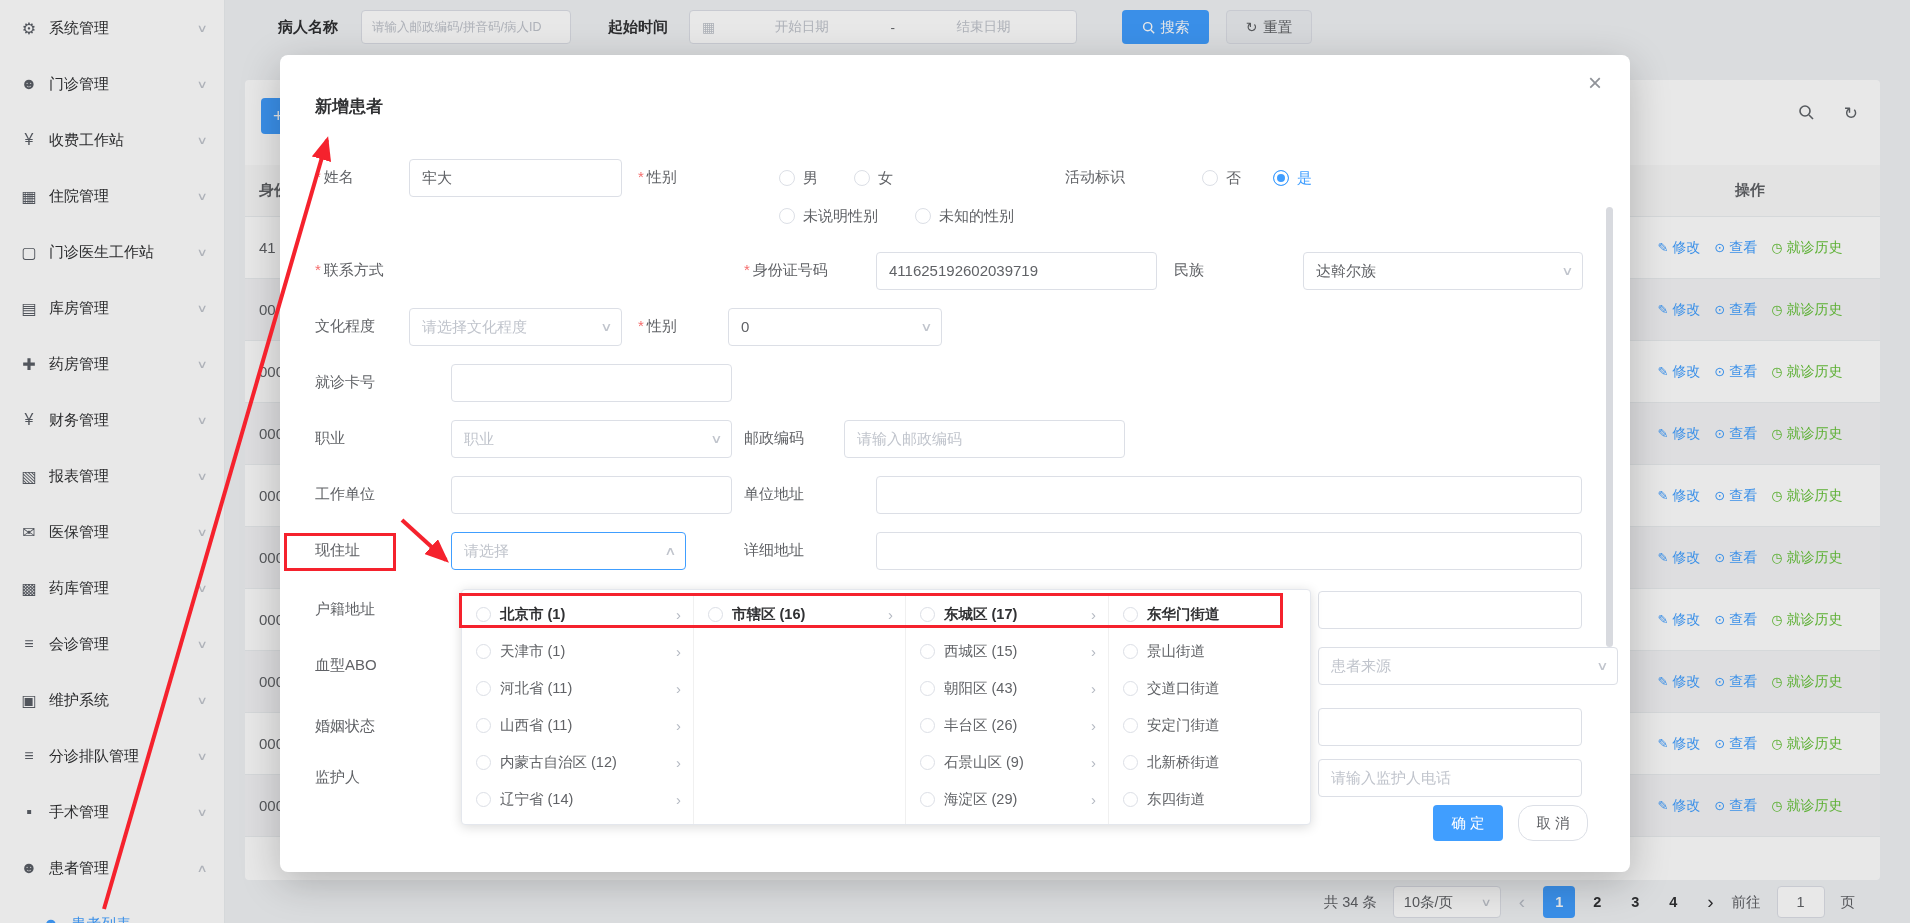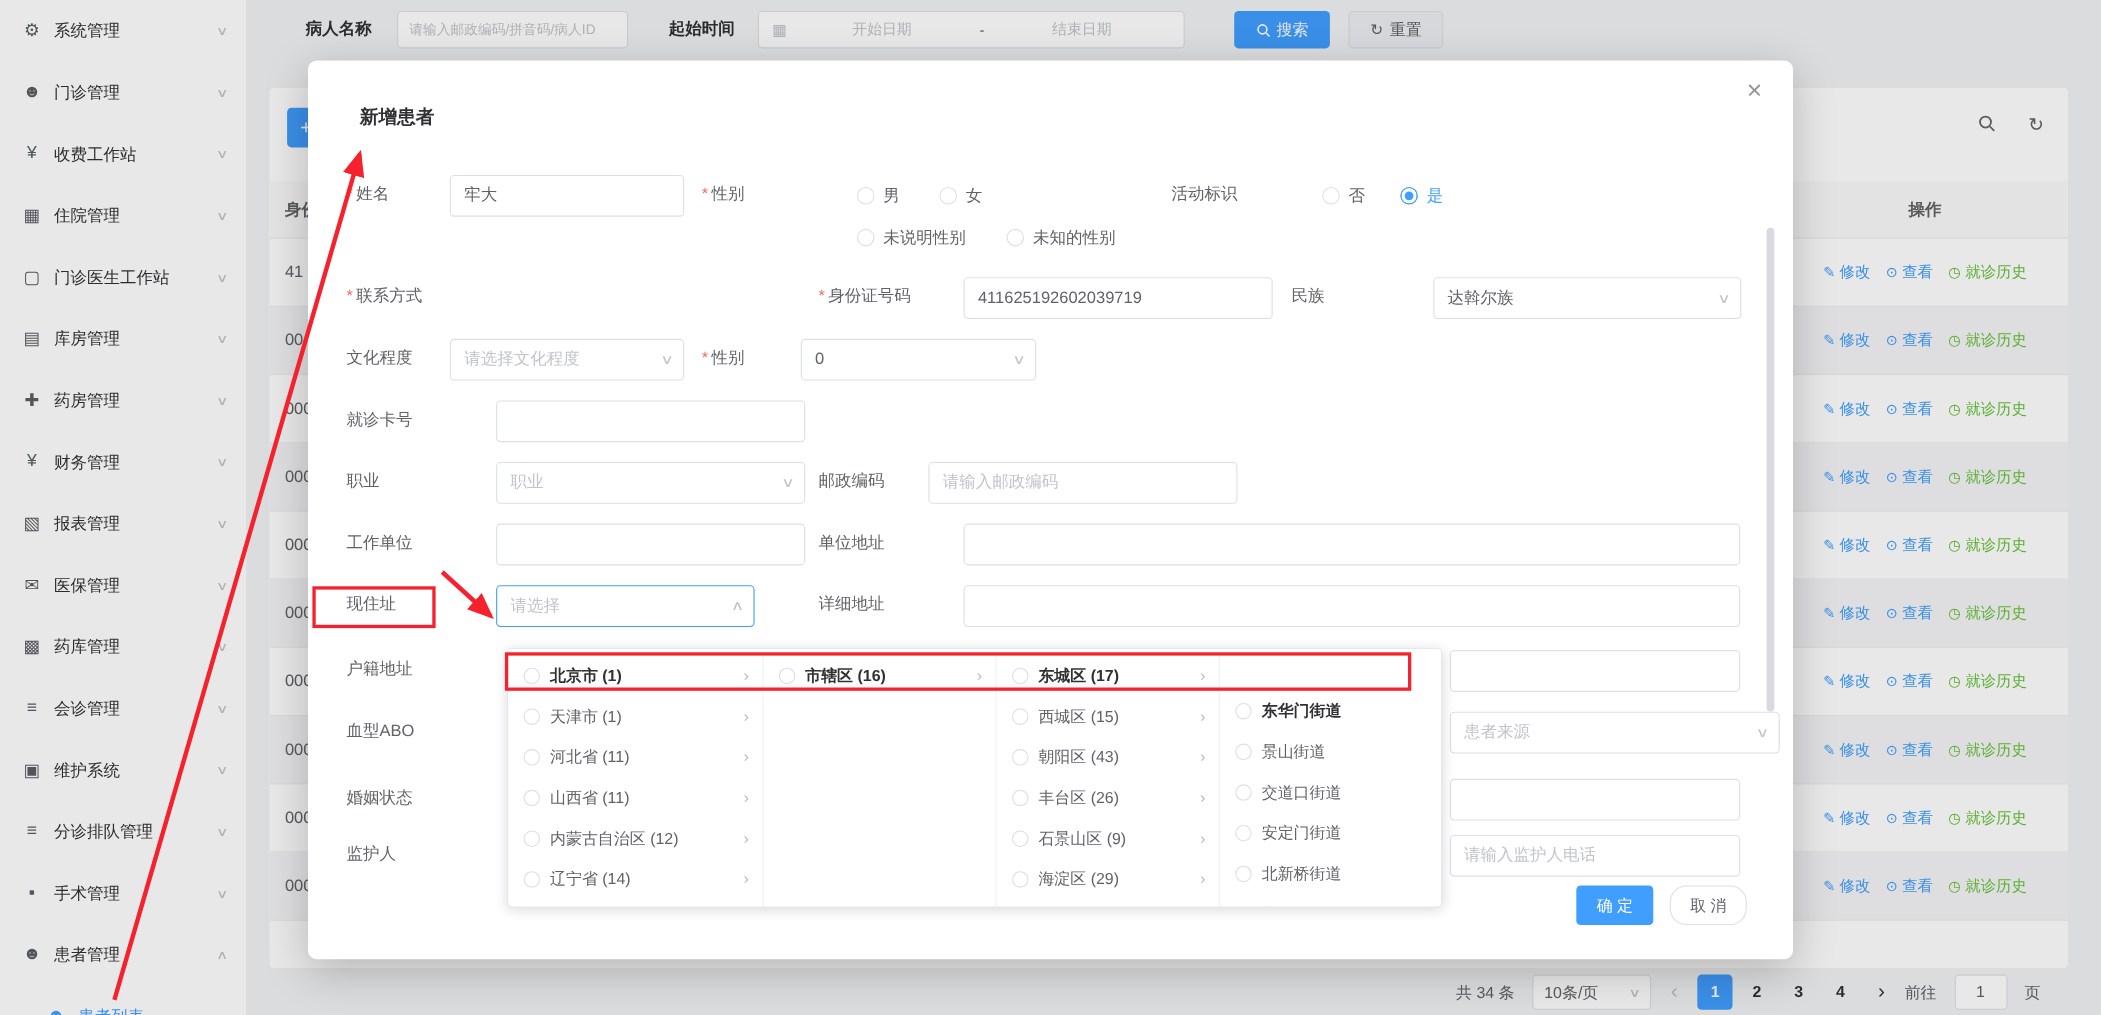--- a/index.html
+++ b/index.html
@@ -51,39 +51,39 @@
   .pg-prev { font-size:19px; color:#b9bec7; padding:0 2px; cursor:pointer; }
   .pg-next { font-size:19px; color:#303133; padding:0 2px; cursor:pointer; }
   #pg-pages { display:flex; gap:6px; }
   .pg-num { min-width:32px; height:32px; line-height:32px; text-align:center; color:#303133; font-weight:600; border-radius:4px; cursor:pointer; }
   .pg-num.active { background:#409eff; color:#fff; }
   .pg-input { width:48px; height:32px; border:1px solid #dcdfe6; border-radius:4px; background:#fff; text-align:center; line-height:30px; color:#606266; }
 
   
   .overlay { position:absolute; inset:0; background:rgba(0,0,0,0.09); z-index:5; }
   .modal { position:absolute; left:280px; top:55px; width:1350px; height:817px; background:#fff; border-radius:8px; box-shadow:0 10px 40px rgba(0,0,0,0.22); z-index:10; }
-  .m-title { position:absolute; left:35px; top:40px; font-size:17px; font-weight:700; color:#303133;margin-left:12px; }
+  .m-title { position:absolute; left:35px; top:40px; font-size:17px; font-weight:700; color:#303133; }
   .m-close { position:absolute; right:28px; top:16px; font-size:24px; color:#909399; cursor:pointer; line-height:1; }
   .m-scrollbar { position:absolute; left:1326px; top:152px; width:7px; height:440px; background:#d8dadf; border-radius:4px; }
 
   .f-label { position:absolute; font-size:15px; color:#606266; line-height:20px; white-space:nowrap; }
   .star { color:#f56c6c; margin-right:3px; }
   .f-box { position:absolute; height:38px; border:1px solid #dcdfe6; border-radius:4px; background:#fff; line-height:36px; padding:0 12px; font-size:15px; white-space:nowrap; overflow:hidden; }
   .f-box .chev { position:absolute; right:10px; top:0; line-height:37px; color:#c0c4cc; font-size:12px; transform:scaleX(1.4); }
   .f-box.open { border-color:#409eff; }
   .radio-item { position:absolute; display:flex; align-items:center; gap:8px; height:18px; font-size:15px; color:#606266; white-space:nowrap; cursor:pointer; }
   .radio { width:16px; height:16px; border:1px solid #dcdfe6; border-radius:50%; background:#fff; flex:none; }
   .radio.sel { border-color:#409eff; background:#409eff; box-shadow:inset 0 0 0 3px #fff; }
   .radio-item.sel .r-label { color:#409eff; }
 
   .cascader { position:absolute; left:181px; top:534px; width:850px; height:236px; background:#fff; border:1px solid #e4e7ed; border-radius:4px; box-shadow:0 2px 12px rgba(0,0,0,0.15); display:flex; padding-top:6px; overflow:hidden; }
   .cas-col { border-right:1px solid #f0f0f0; }
   .cas-col:last-child { border-right:none; }
   .cas-col:nth-child(1){ width:232px; } .cas-col:nth-child(2){ width:212px; }
-  .cas-col:nth-child(3){ width:203px; } .cas-col:nth-child(4){ width:201px;margin-top:32px; }
+  .cas-col:nth-child(3){ width:203px; } .cas-col:nth-child(4){ width:201px; }
   .cas-item { height:37px; display:flex; align-items:center; gap:9px; padding:0 12px 0 14px; font-size:14.5px; color:#606266; cursor:pointer; white-space:nowrap; }
   .cas-radio { width:15px; height:15px; border:1px solid #dcdfe6; border-radius:50%; background:#fff; flex:none; }
   .cas-item.sel .cas-label { font-weight:700; color:#303133; }
   .cas-arrow { margin-left:auto; color:#b4b9c2; font-size:15px; }
 
   .btn-confirm { position:absolute; left:1153px; top:750px; width:70px; height:36px; background:#409eff; color:#fff; border:none; border-radius:4px; font-size:14.5px; cursor:pointer; font-family:inherit; }
   .btn-cancel { position:absolute; left:1238px; top:750px; width:70px; height:36px; background:#fff; color:#606266; border:1px solid #dcdfe6; border-radius:15px; font-size:14.5px; cursor:pointer; font-family:inherit; }
 
   
   .anno-box { position:absolute; border:3px solid #f5222d; z-index:30; }

